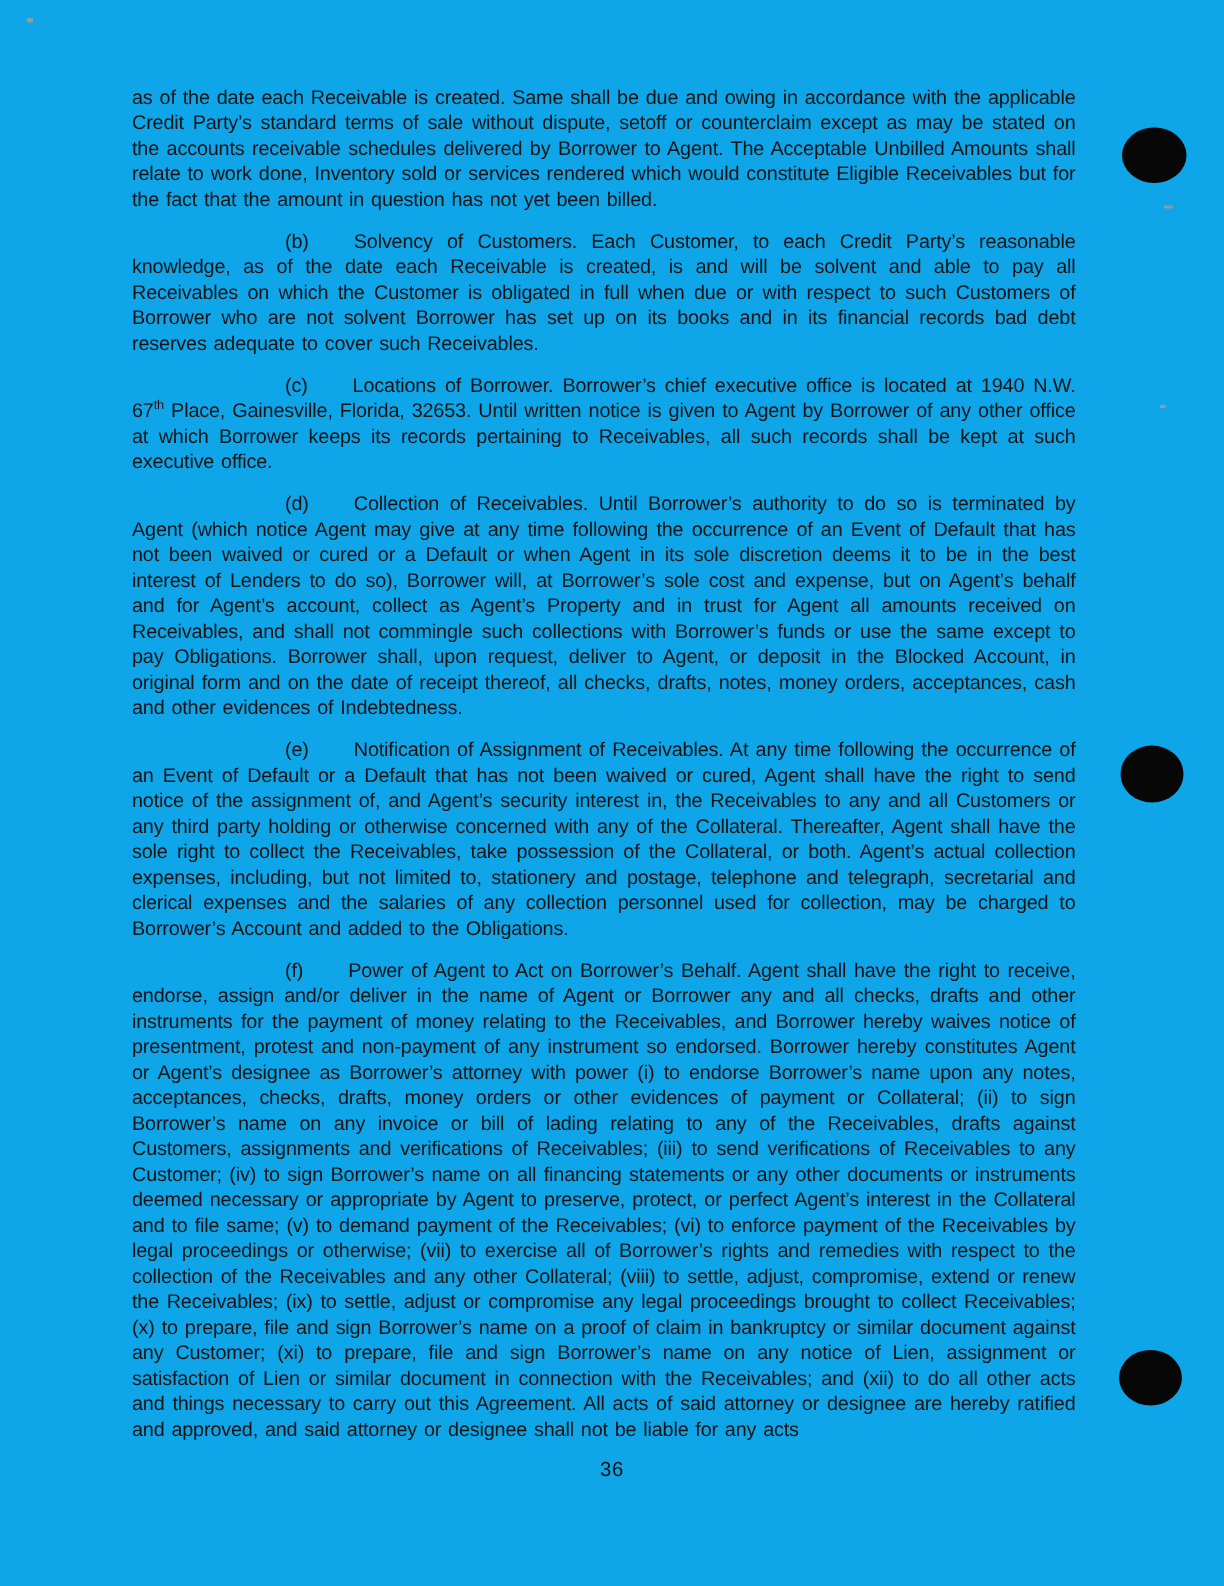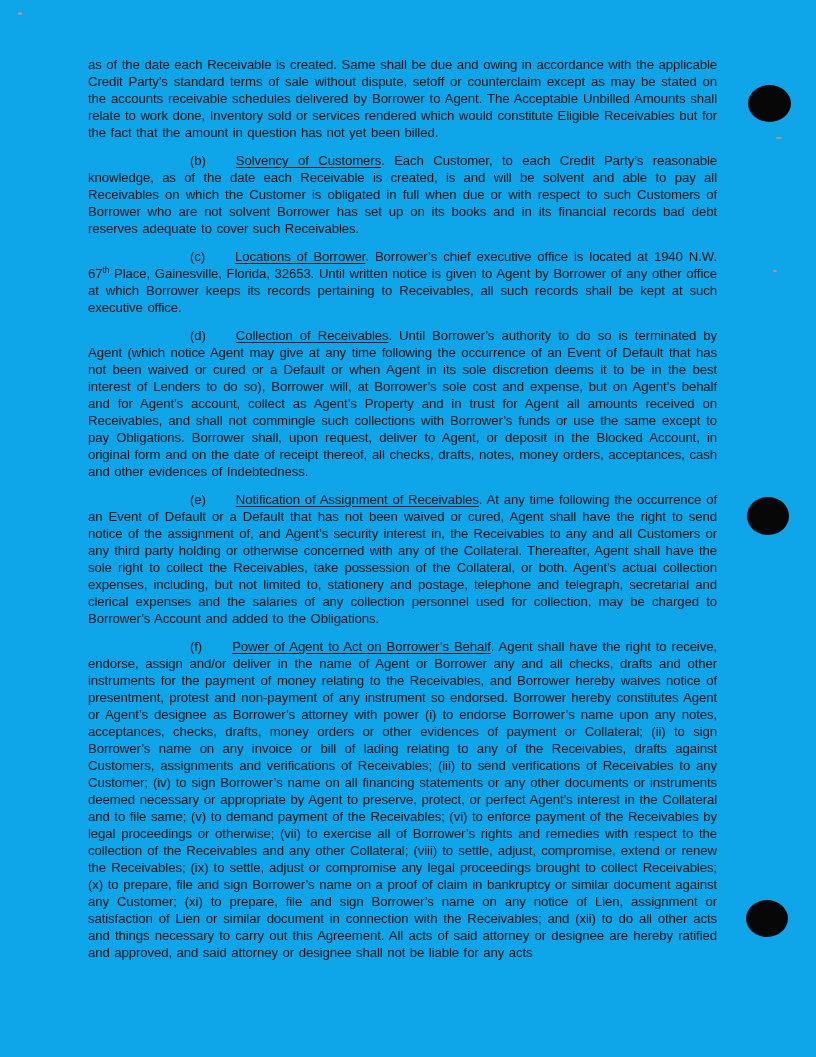--- a/index.html
+++ b/index.html
@@ -31,21 +31,20 @@
     word-spacing: 1px;
   }
   .para.indented {
     text-indent: 102px;
   }
   .tabgap {
     display: inline-block;
     width: 30px;
   }
   .heading {
-    text-decoration: underline;
     text-underline-offset: 2px;
     margin-top: 12px;
   }
   sup.ord {
     font-size: 8.5px;
     line-height: 0;
     vertical-align: super;
   }
   .pagenum {
     position: absolute;
@@ -88,20 +87,21 @@
     <p class="para indented"><span>(c)</span><span class="tabgap"></span><span class="heading">Locations of Borrower</span><span>.  Borrower’s chief executive office is located at 1940 N.W. 67</span><sup class="ord">th</sup><span> Place, Gainesville, Florida,  32653.  Until written notice is given to Agent by Borrower of any other office at which Borrower keeps its records pertaining to Receivables, all such records shall be kept at such executive office.</span></p>
 
     <p class="para indented"><span>(d)</span><span class="tabgap"></span><span class="heading">Collection of Receivables</span><span>.  Until Borrower’s authority to do so is terminated by Agent (which notice Agent may give at any time following the occurrence of an Event of Default that has not been waived or cured or a Default or when Agent in its sole discretion deems it to be in the best interest of Lenders to do so), Borrower will, at Borrower’s sole cost and expense, but on Agent’s behalf and for Agent’s account, collect as Agent’s Property and in trust for Agent all amounts received on Receivables, and shall not commingle such collections with Borrower’s funds or use the same except to pay Obligations.  Borrower shall, upon request, deliver to Agent, or deposit in the Blocked Account, in original form and on the date of receipt thereof, all checks, drafts, notes, money orders, acceptances, cash and other evidences of Indebtedness.</span></p>
 
     <p class="para indented"><span>(e)</span><span class="tabgap"></span><span class="heading">Notification of Assignment of Receivables</span><span>.  At any time following the occurrence of an Event of Default or a Default that has not been waived or cured, Agent shall have the right to send notice of the assignment of, and Agent’s security interest in, the Receivables to any and all Customers or any third party holding or otherwise concerned with any of the Collateral.  Thereafter, Agent shall have the sole right to collect the Receivables, take possession of the Collateral, or both.  Agent’s actual collection expenses, including, but not limited to, stationery and postage, telephone and telegraph, secretarial and clerical expenses and the salaries of any collection personnel used for collection, may be charged to Borrower’s Account and added to the Obligations.</span></p>
 
     <p class="para indented"><span>(f)</span><span class="tabgap"></span><span class="heading">Power of Agent to Act on Borrower’s Behalf</span><span>.  Agent shall have the right to receive, endorse, assign  and/or deliver in the name of Agent or Borrower any and all checks, drafts and other instruments for the payment of money relating to the Receivables, and Borrower hereby waives notice of presentment, protest and non-payment of any instrument so endorsed.  Borrower hereby constitutes Agent or Agent’s designee as Borrower’s attorney with power (i) to endorse Borrower’s name upon any notes, acceptances, checks, drafts, money orders or other evidences of payment or Collateral; (ii) to sign Borrower’s name on any invoice or bill of lading relating to any of the Receivables, drafts against Customers, assignments and verifications of Receivables; (iii) to send verifications of Receivables to any Customer; (iv) to sign Borrower’s name on all financing statements or any other documents or instruments deemed necessary or appropriate by Agent to preserve, protect, or perfect Agent’s interest in the Collateral and to file same; (v) to demand payment of the Receivables; (vi) to enforce payment of the Receivables by legal proceedings or otherwise; (vii) to exercise all of Borrower’s rights and remedies with respect to the collection of the Receivables and any other Collateral; (viii) to settle, adjust, compromise, extend or renew the Receivables; (ix) to settle, adjust or compromise any legal proceedings brought to collect Receivables; (x) to prepare, file and sign Borrower’s name on a proof of claim in bankruptcy or similar document against any Customer; (xi) to prepare, file and sign Borrower’s name on any notice of Lien, assignment or satisfaction of Lien or similar document in connection with the Receivables; and (xii) to do all other acts and things necessary to carry out this Agreement.  All acts of said attorney or designee are hereby ratified and approved, and said attorney or designee shall not be liable for any acts</span></p>
 
   </div>
 
+  <div class="pagenum">36</div>
 
   <div class="punch punch-1"></div>
   <div class="punch punch-2"></div>
   <div class="punch punch-3"></div>
 
   <div class="speckle speckle-1"></div>
   <div class="speckle speckle-2"></div>
   <div class="speckle speckle-3"></div>
 
 </div>

